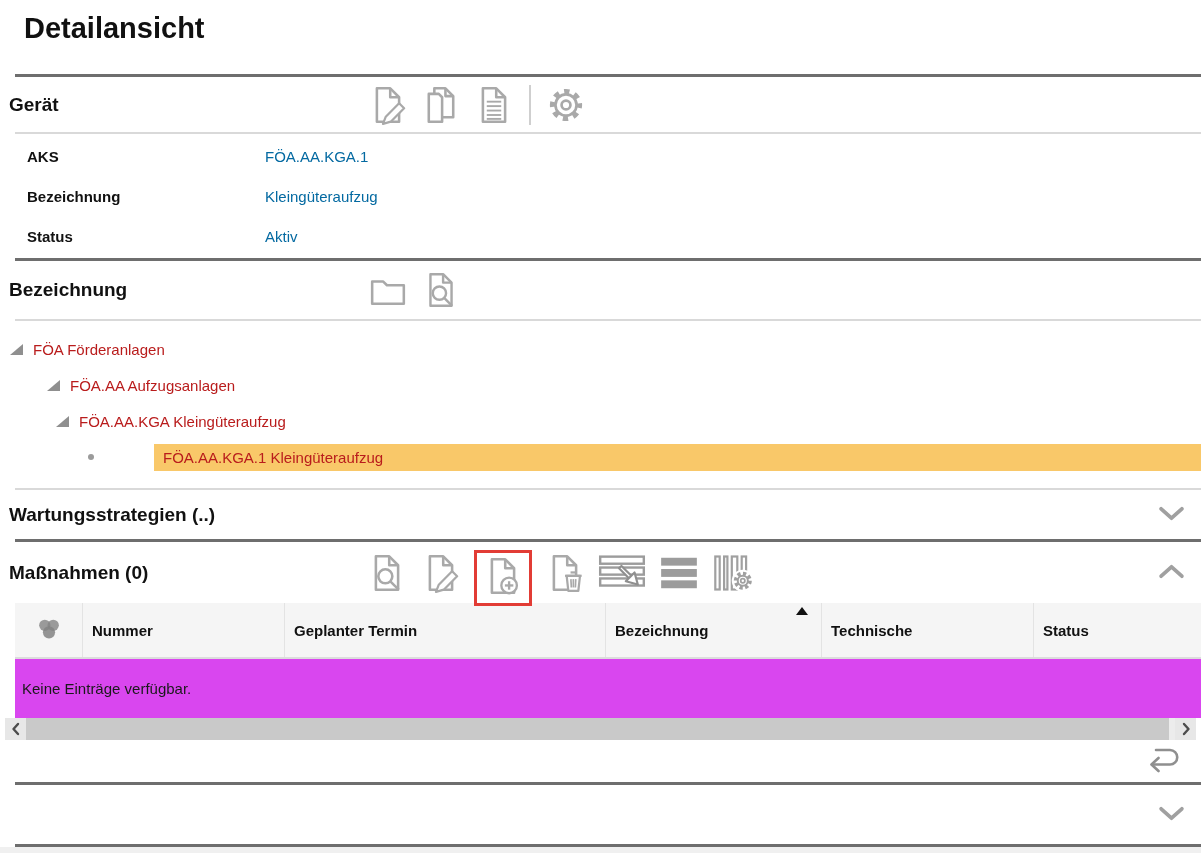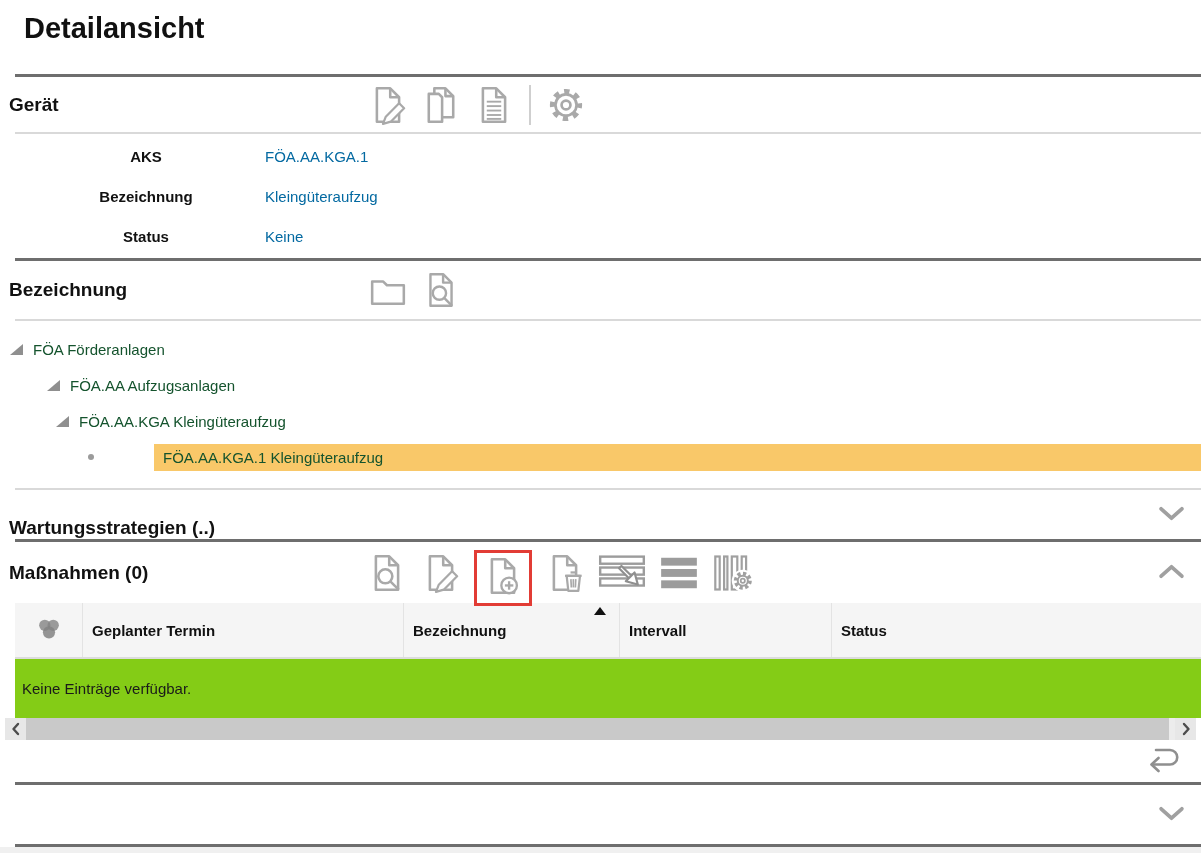--- a/index.html
+++ b/index.html
@@ -9,40 +9,40 @@
     font-family:"Liberation Sans", sans-serif;
   }
   h1{margin:0;padding:8px 0 26px 24px;font-size:29px;line-height:40px;font-weight:bold;color:#111;}
   h2{margin:0;font-size:19px;font-weight:bold;color:#111;}
   .rule-dark{height:3px;background:#6e6e6e;margin-left:15px;}
   .rule-light{height:2px;background:#d9d9d9;margin-left:15px;}
 
   .section-head{position:relative;display:flex;align-items:center;padding-left:9px;}
   .head-geraet{height:55px;}
   .head-nav{height:58px;}
-  .head-wart{height:49px;align-items:flex-end;}
+  .head-wart{height:49px;}
   .head-mass{height:61px;}
   .head-tech{height:59px;}
 
   .toolbar{position:absolute;left:368px;top:50%;transform:translateY(-50%);display:flex;align-items:center;gap:13px;}
   .icon-btn{display:flex;align-items:center;justify-content:center;cursor:pointer;background:none;border:none;padding:0;}
   .icon-btn svg{display:block;}
   .vsep{width:2px;height:40px;background:#cfcfcf;margin:0 2px;}
   .collapse-btn{position:absolute;right:16px;top:50%;transform:translateY(-50%);background:none;border:none;padding:0;cursor:pointer;}
   .hl-box{border:3px solid #e23c35;padding:3px 5px 7px 5px;position:relative;top:5px;display:flex;align-items:center;}
 
   
   .fields{padding:2px 0;}
   .field-row{display:flex;align-items:center;height:40px;padding-left:27px;font-size:15px;}
-  .field-label{width:238px;font-weight:bold;color:#111;text-align:center;}
+  .field-label{width:238px;font-weight:bold;color:#111;}
   .field-value{color:#0369a1;}
 
   
   .tree{padding:10px 0 13px 0;}
-  .tree-row{display:flex;align-items:center;height:36px;font-size:15px;color:#14532d;}
+  .tree-row{display:flex;align-items:center;height:36px;font-size:15px;color:#b91c1c;}
   .tri{width:0;height:0;border-left:13px solid transparent;border-bottom:11px solid #8f8f8f;flex:0 0 auto;margin-right:10px;}
   .lvl0{padding-left:10px;}
   .lvl1{padding-left:47px;text-align:center;}
   .lvl2{padding-left:56px;align-items:center;}
   .lvl3{padding-left:88px;gap:48px;}
   .bullet{width:6px;height:6px;border-radius:50%;background:#9b9b9b;flex:0 0 auto;margin-right:12px;}
   .sel-label{flex:1;background:#f9c869;padding:5px 9px;}
 
   
   .thead{margin-left:15px;display:flex;height:54px;background:#f5f5f5;border-bottom:2px solid #dcdcdc;align-items:stretch;}
@@ -50,21 +50,21 @@
   .th:first-child{border-left:none;justify-content:center;padding-left:0;}
   .th-icon{width:67px;}
   .th-nummer{width:192px;}
   .th-termin{width:311px;}
   .th-bez{width:206px;}
   .th-intervall{width:202px;}
   .th-status{flex:1;}
   .sort-asc{position:absolute;top:4px;right:13px;width:0;height:0;
     border-left:6px solid transparent;border-right:6px solid transparent;border-bottom:8px solid #111;}
 
-  .empty-row{margin-left:15px;height:59px;display:flex;align-items:center;padding-left:7px;font-size:15px;background:#84cc16;color:#1a1a1a;}
+  .empty-row{margin-left:15px;height:59px;display:flex;align-items:center;padding-left:7px;font-size:15px;background:#d946ef;color:#1a1a1a;}
 
   
   .hscroll{margin:0 5px;height:22px;display:flex;align-items:stretch;background:#ececec;cursor:pointer;}
   .scroll-btn{width:21px;display:flex;align-items:center;justify-content:center;background:#e7e7e7;border:none;padding:0;cursor:pointer;}
   .scroll-thumb{flex:1;background:#c9c9c9;}
   .scroll-gap{width:6px;background:#ececec;}
 
   .return-row{height:42px;position:relative;}
   .return-row .icon-btn{position:absolute;right:16px;top:3px;}
 
@@ -122,21 +122,21 @@
   <div class="field-row">
     <span class="field-label">AKS</span>
     <span class="field-value">FÖA.AA.KGA.1</span>
   </div>
   <div class="field-row">
     <span class="field-label">Bezeichnung</span>
     <span class="field-value">Kleingüteraufzug</span>
   </div>
   <div class="field-row">
     <span class="field-label">Status</span>
-    <span class="field-value">Keine</span>
+    <span class="field-value">Aktiv</span>
   </div>
 </div>
 <div class="rule-dark"></div>
 
 <div class="section-head head-nav">
   <h2>Bezeichnung</h2>
   <div class="toolbar">
     <button class="icon-btn">
       <svg width="40" height="38" viewBox="0 0 36 36" fill="none" stroke="#a9a9a9" stroke-width="2.4" stroke-linejoin="round">
         <path d="M3 10 H13.5 L17 13.5 H33 V31 H3 Z"></path>
@@ -274,29 +274,32 @@
 <div class="thead">
   <div class="th th-icon">
     <svg width="30" height="28" viewBox="0 0 32 28">
       <g fill="#838383">
         <circle cx="11.5" cy="9" r="6" opacity="0.8"></circle>
         <circle cx="20.5" cy="9" r="6" opacity="0.8"></circle>
         <circle cx="16" cy="16.5" r="6.5" opacity="0.85"></circle>
       </g>
     </svg>
   </div>
+  <div class="th th-nummer">
+    <span>Nummer</span>
+  </div>
   <div class="th th-termin">
     <span>Geplanter Termin</span>
   </div>
   <div class="th th-bez">
     <span>Bezeichnung</span>
     <span class="sort-asc"></span>
   </div>
   <div class="th th-intervall">
-    <span>Intervall</span>
+    <span>Technische</span>
   </div>
   <div class="th th-status">
     <span>Status</span>
   </div>
 </div>
 
 <div class="empty-row">
   <span>Keine Einträge verfügbar.</span>
 </div>
 

